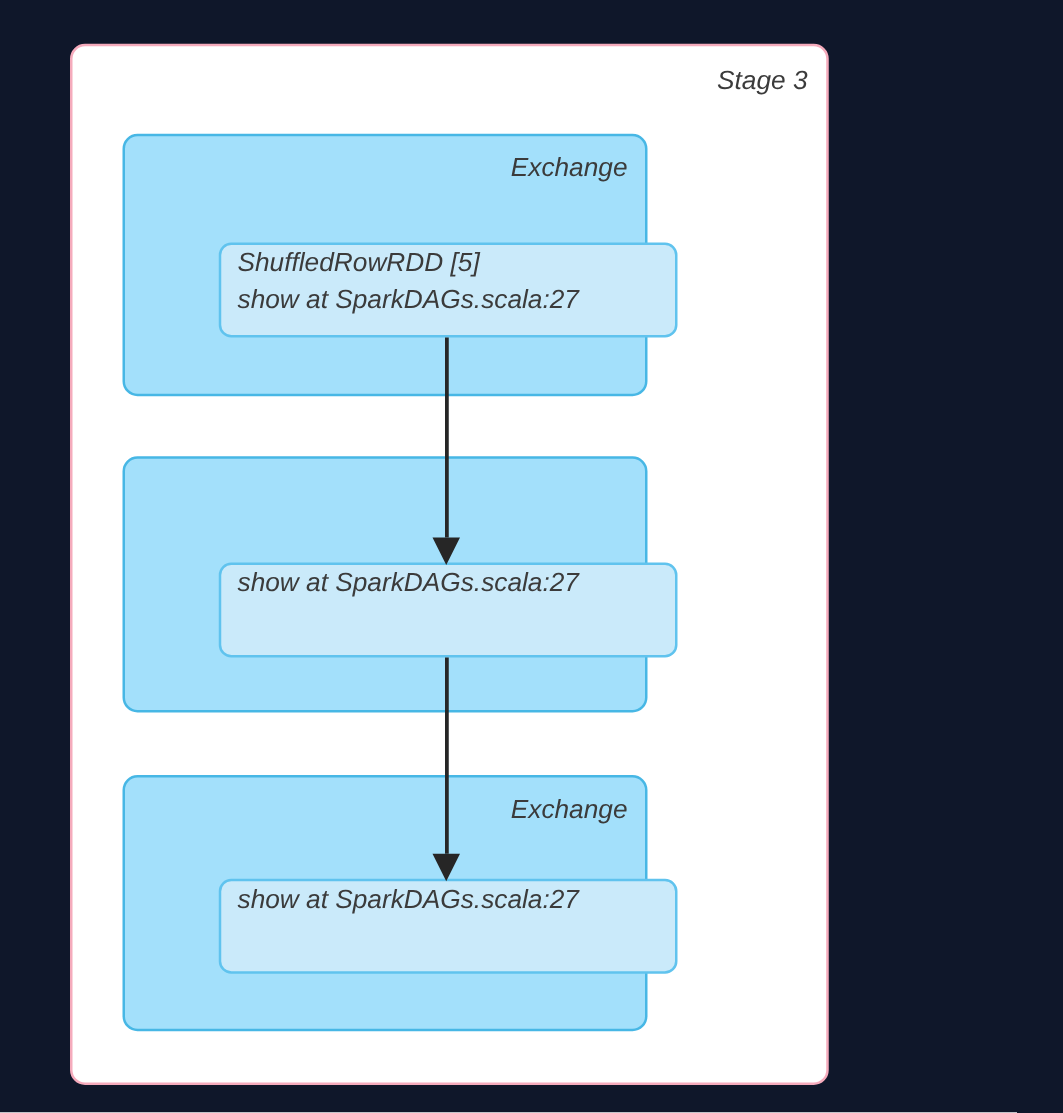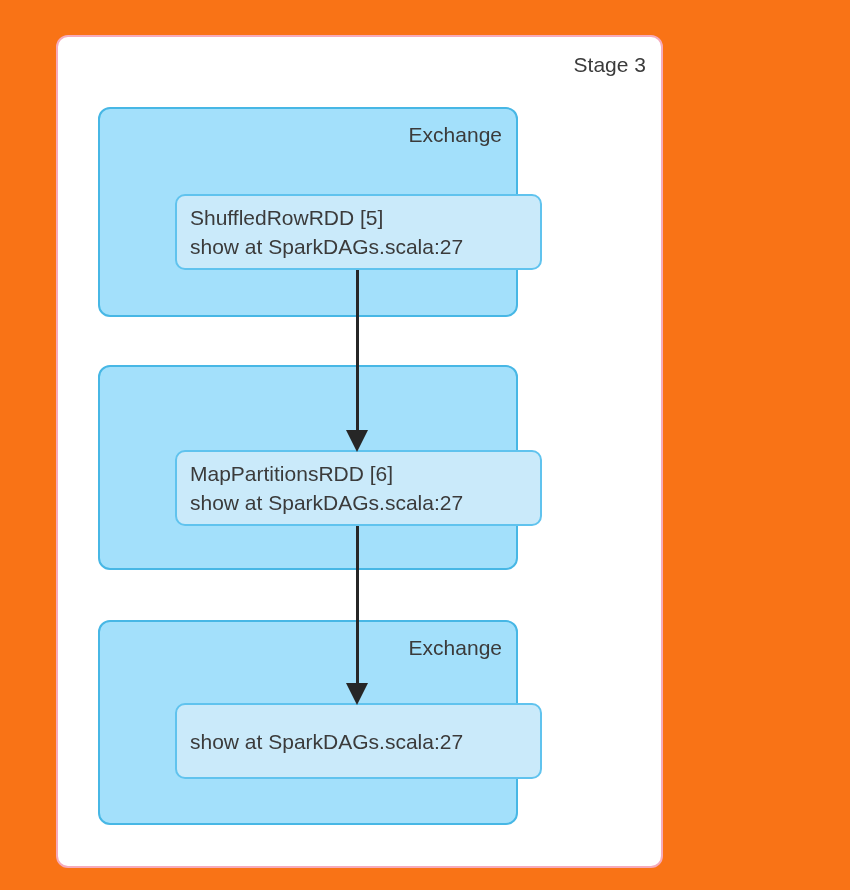--- a/index.html
+++ b/index.html
@@ -5,22 +5,23 @@
   html, body {
     margin: 0;
     padding: 0;
     background: #ffffff;
     font-family: "Liberation Sans", sans-serif;
   }
   .canvas {
     position: relative;
     width: 850px;
     height: 890px;
-    background: #f97316;
+    background: #0f172a;
     overflow: hidden;
+    font-style: italic;
   }
   .stage-box {
     position: absolute;
     left: 56px;
     top: 35px;
     width: 607px;
     height: 833px;
     box-sizing: border-box;
     border: 2px solid var(--stage-border);
     border-radius: 12px;
@@ -57,21 +58,21 @@
     position: absolute;
     left: 75px;
     width: 367px;
     height: 76px;
     box-sizing: border-box;
     background: var(--node-fill);
     border: 2px solid var(--node-border);
     border-radius: 10px;
     display: flex;
     flex-direction: column;
-    justify-content: center;
+    justify-content: flex-start;
     padding-left: 13px;
     z-index: 2;
   }
   .cluster-0 .node { top: 85px; }
   .cluster-1 .node { top: 83px; }
   .cluster-2 .node { top: 81px; }
   .node-line {
     font-size: 21px;
     line-height: 29px;
     color: var(--text);
@@ -108,21 +109,20 @@
     <div class="cluster cluster-0">
       <div class="cluster-label">Exchange</div>
       <div class="node">
         <div class="node-line">ShuffledRowRDD [5]</div>
         <div class="node-line">show at SparkDAGs.scala:27</div>
       </div>
     </div>
 
     <div class="cluster cluster-1">
       <div class="node">
-        <div class="node-line">MapPartitionsRDD [6]</div>
         <div class="node-line">show at SparkDAGs.scala:27</div>
       </div>
     </div>
 
     <div class="cluster cluster-2">
       <div class="cluster-label">Exchange</div>
       <div class="node">
         <div class="node-line">show at SparkDAGs.scala:27</div>
       </div>
     </div>

